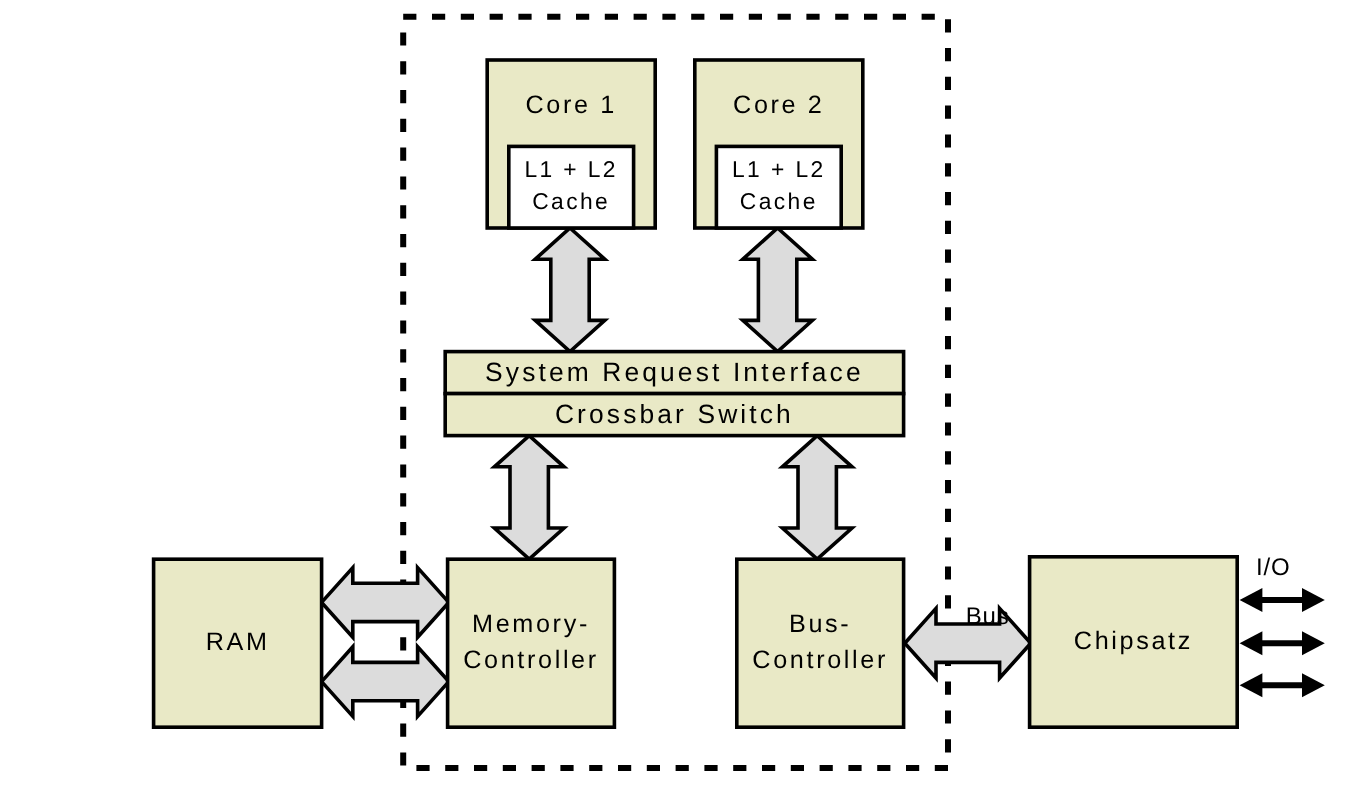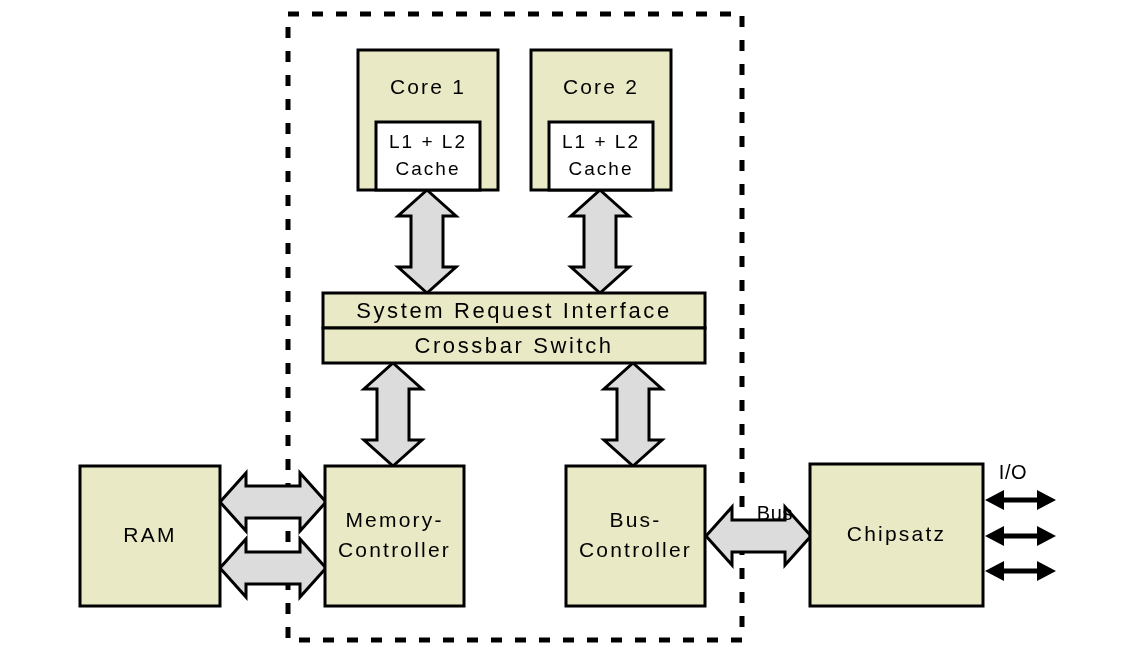--- a/index.html
+++ b/index.html
@@ -10,20 +10,21 @@
   body {
     width: 1126px;
     height: 668px;
     font-family: "Liberation Sans", sans-serif;
     overflow: hidden;
   }
   #diagram-root {
     position: relative;
     width: 1048px;
     height: 668px;
+    padding-left: 48px;
   }
   svg.diagram {
     display: block;
     width: 1126px;
     height: 668px;
     background: #ffffff;
   }
   .box-rect {
     stroke: #000000;
     stroke-width: 3;

